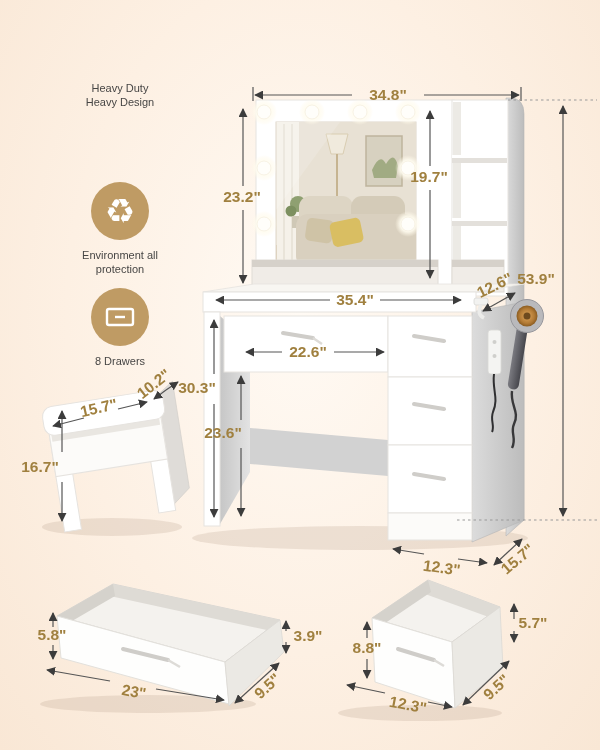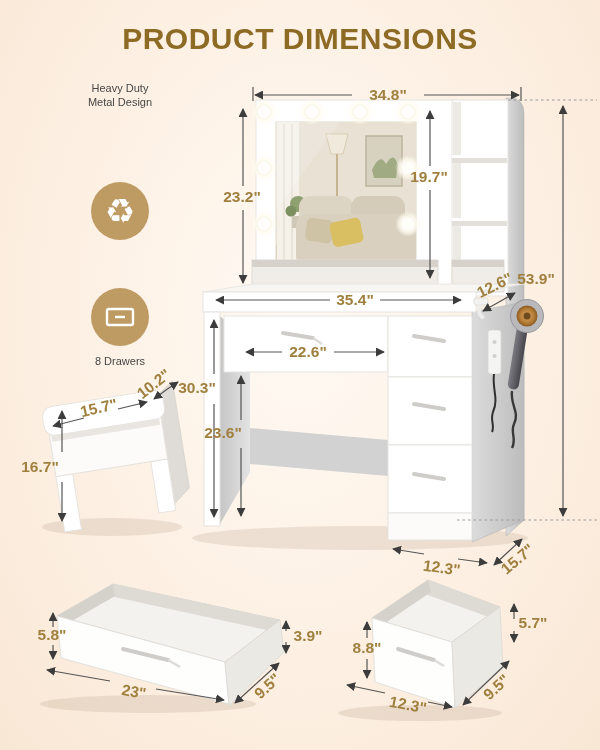--- a/index.html
+++ b/index.html
@@ -24,35 +24,38 @@
   .tick{stroke:#555;stroke-width:1.2;}
   .fw{fill:#ffffff;stroke:#e6e3df;stroke-width:1;}
   .fw2{fill:#fcfbf9;stroke:#e6e3df;stroke-width:1;}
   .handle{stroke:#cfcdc9;stroke-width:4;stroke-linecap:round;fill:none;}
 </style>
 </head>
 <body>
 
 <div class="page">
 
-  <h1 class="title">PRODUCT DIMENSIONS</h1>
 
   <div class="feature f1">
     <div class="cap">
       <div>Heavy Duty</div>
-      <div>Metal Design</div>
+      <div>Heavy Design</div>
     </div>
   </div>
 
   <div class="feature f2">
     <div class="disc">
       <svg width="58" height="58" viewBox="0 0 58 58">
         <circle cx="29" cy="29" r="29" fill="#bf9b64"></circle>
         <text x="29" y="41" text-anchor="middle" font-size="34" fill="#ffffff">♻</text>
       </svg>
+    </div>
+    <div class="cap">
+      <div>Environment all</div>
+      <div>protection</div>
     </div>
   </div>
 
   <div class="feature f3">
     <div class="disc">
       <svg width="58" height="58" viewBox="0 0 58 58">
         <circle cx="29" cy="29" r="29" fill="#bf9b64"></circle>
         <rect x="16" y="21" width="26" height="16" rx="2" fill="none" stroke="#ffffff" stroke-width="2.4"></rect>
         <line x1="24" y1="29" x2="34" y2="29" stroke="#ffffff" stroke-width="2.4"></line>
       </svg>

